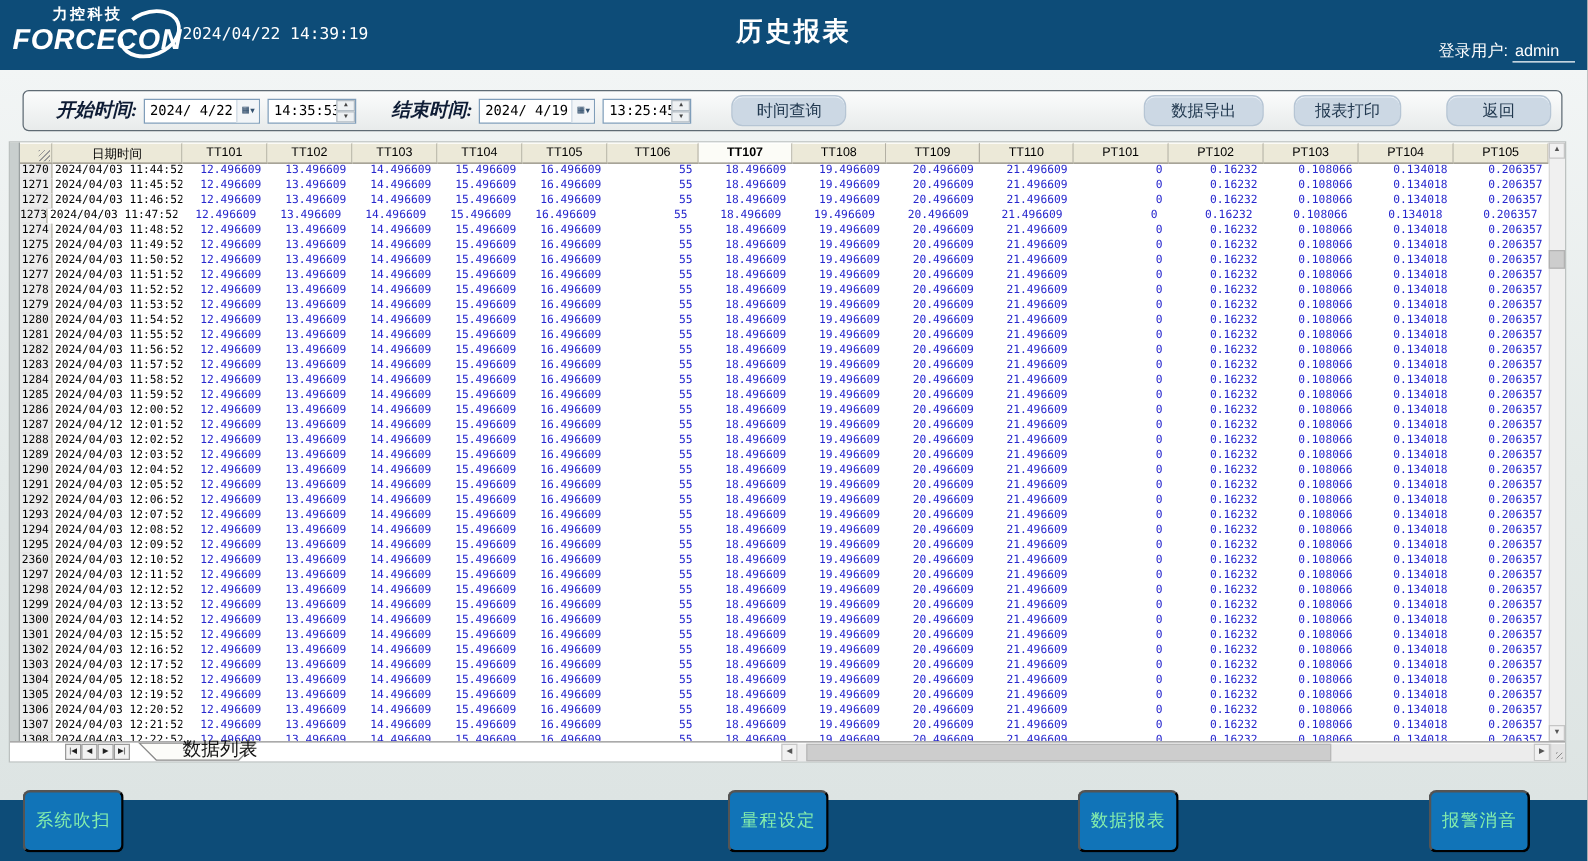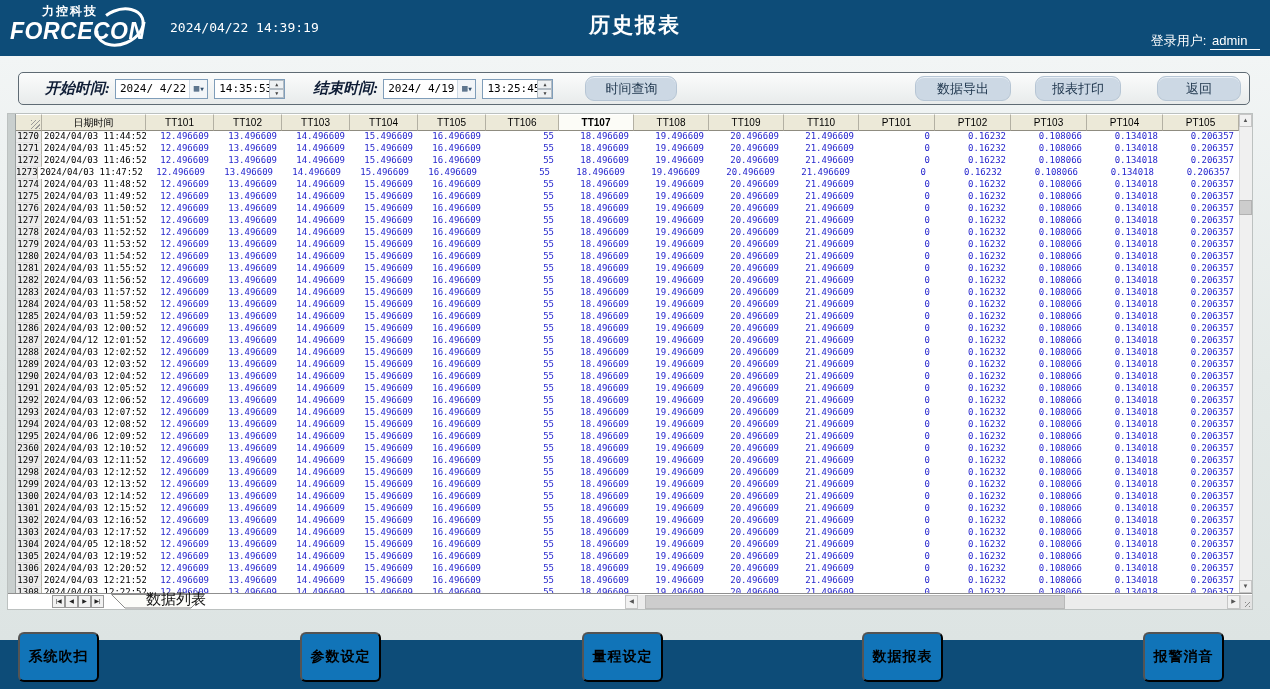--- a/index.html
+++ b/index.html
@@ -7,21 +7,21 @@
   .page { position:relative; width:1270px; height:689px; background:#e6ebea;
           font-family:"Liberation Sans",sans-serif; overflow:hidden; }
 
   
   .topbar { position:relative; height:56px; background:var(--navy,#0d4c78); color:#fff; }
   .logo { position:absolute; left:10px; top:3px; width:150px; height:50px; }
   .logo-cn { font-size:12px; font-weight:bold; margin-left:32px; letter-spacing:2px; }
   .logo-en { font-style:italic; font-weight:bold; font-size:23px; line-height:22px; letter-spacing:0.5px; }
   .logo-swoosh { position:absolute; left:72px; top:-2px; pointer-events:none; }
   .topbar-datetime { position:absolute; left:146px; top:20px;
-          font-family:"DejaVu Sans Mono",monospace; font-size:13px;margin-left:24px; }
+          font-family:"DejaVu Sans Mono",monospace; font-size:13px; }
   .topbar-title { position:absolute; left:0; right:0; top:11px; text-align:center;
           font-size:21px; font-weight:bold; letter-spacing:2px; }
   .topbar-login { position:absolute; right:10px; bottom:6px; font-size:13px; }
   .login-name { display:inline-block; min-width:50px; border-bottom:1px solid #fff;
           padding:0 12px 1px 2px; }
 
   
   .main { position:relative; height:584px;
           background:linear-gradient(180deg,#f2f5f5 0%,#e4eae9 55%,#dde4e3 100%); }
 
@@ -94,21 +94,21 @@
         background:#cdcdcd; border:1px solid #b8b8b8; cursor:grab; }
   .corner { position:absolute; right:0; top:1px; width:12px; height:14px; background:#e3e3e3;
         border-left:1px solid #cfcfcf; }
   .corner span { position:absolute; right:2px; bottom:2px; width:5px; height:5px;
         background:repeating-linear-gradient(135deg,#8a8a8a 0 1px,transparent 1px 3px); }
 
   
   .footer { position:absolute; left:0; top:640px; width:1270px; height:49px;
         background:var(--navy,#0d4c78); }
   .fbtn { position:absolute; top:-8px; width:81px; height:50px; border-radius:6px;
-        background:var(--btnblue,#1174b8); color:#000000; font-weight:bold; font-size:14px;
+        background:var(--btnblue,#1174b8); color:#86efac; font-weight:normal; font-size:14px;
         display:flex; align-items:center; justify-content:center; letter-spacing:1px; cursor:pointer; }
 </style>
 </head>
 <body>
 
 <div class="page">
 
   <div class="topbar">
     <div class="logo">
       <div class="logo-cn">力控科技</div>
@@ -661,21 +661,21 @@
                 <div class="c c-val" style="width: 75px;">20.496609</div>
                 <div class="c c-val" style="width: 75px;">21.496609</div>
                 <div class="c c-val" style="width: 76px;">0</div>
                 <div class="c c-val" style="width: 76px;">0.16232</div>
                 <div class="c c-val" style="width: 76px;">0.108066</div>
                 <div class="c c-val" style="width: 76px;">0.134018</div>
                 <div class="c c-val" style="width: 76px;">0.206357</div>
               </div>
               <div class="row">
                 <div class="c c-num" style="width: 26px;">1295</div>
-                <div class="c c-dt" style="width: 104px;">2024/04/06 12:09:52</div>
+                <div class="c c-dt" style="width: 104px;">2024/04/03 12:09:52</div>
                 <div class="c c-val" style="width: 68px;">12.496609</div>
                 <div class="c c-val" style="width: 68px;">13.496609</div>
                 <div class="c c-val" style="width: 68px;">14.496609</div>
                 <div class="c c-val" style="width: 68px;">15.496609</div>
                 <div class="c c-val" style="width: 68px;">16.496609</div>
                 <div class="c c-val" style="width: 73px;">55</div>
                 <div class="c c-val" style="width: 75px;">18.496609</div>
                 <div class="c c-val" style="width: 75px;">19.496609</div>
                 <div class="c c-val" style="width: 75px;">20.496609</div>
                 <div class="c c-val" style="width: 75px;">21.496609</div>
@@ -960,18 +960,17 @@
         </div>
         <div class="corner">
             <span></span>
           </div>
       </div>
     </div>
   </div>
 
   <div class="footer">
     <button class="fbtn" style="left:18px">系统吹扫</button>
-    <button class="fbtn" style="left:300px">参数设定</button>
     <button class="fbtn" style="left:582px">量程设定</button>
     <button class="fbtn" style="left:862px">数据报表</button>
     <button class="fbtn" style="left:1143px">报警消音</button>
   </div>
 </div>
 
 </body></html>

